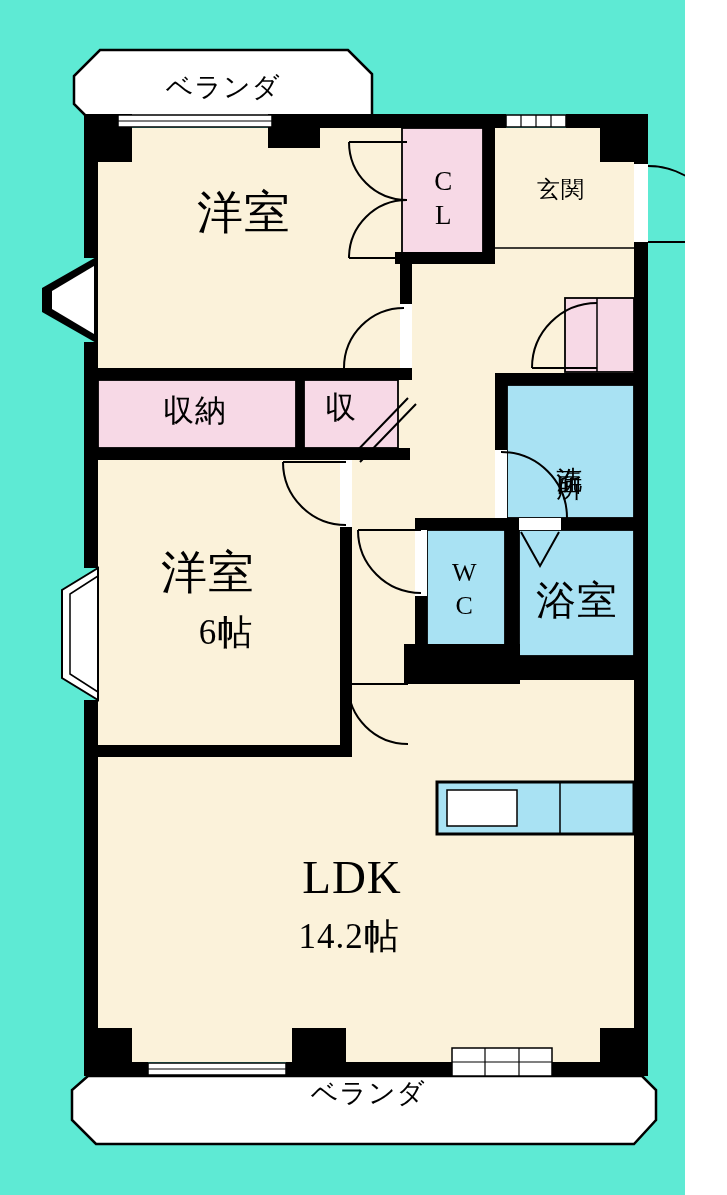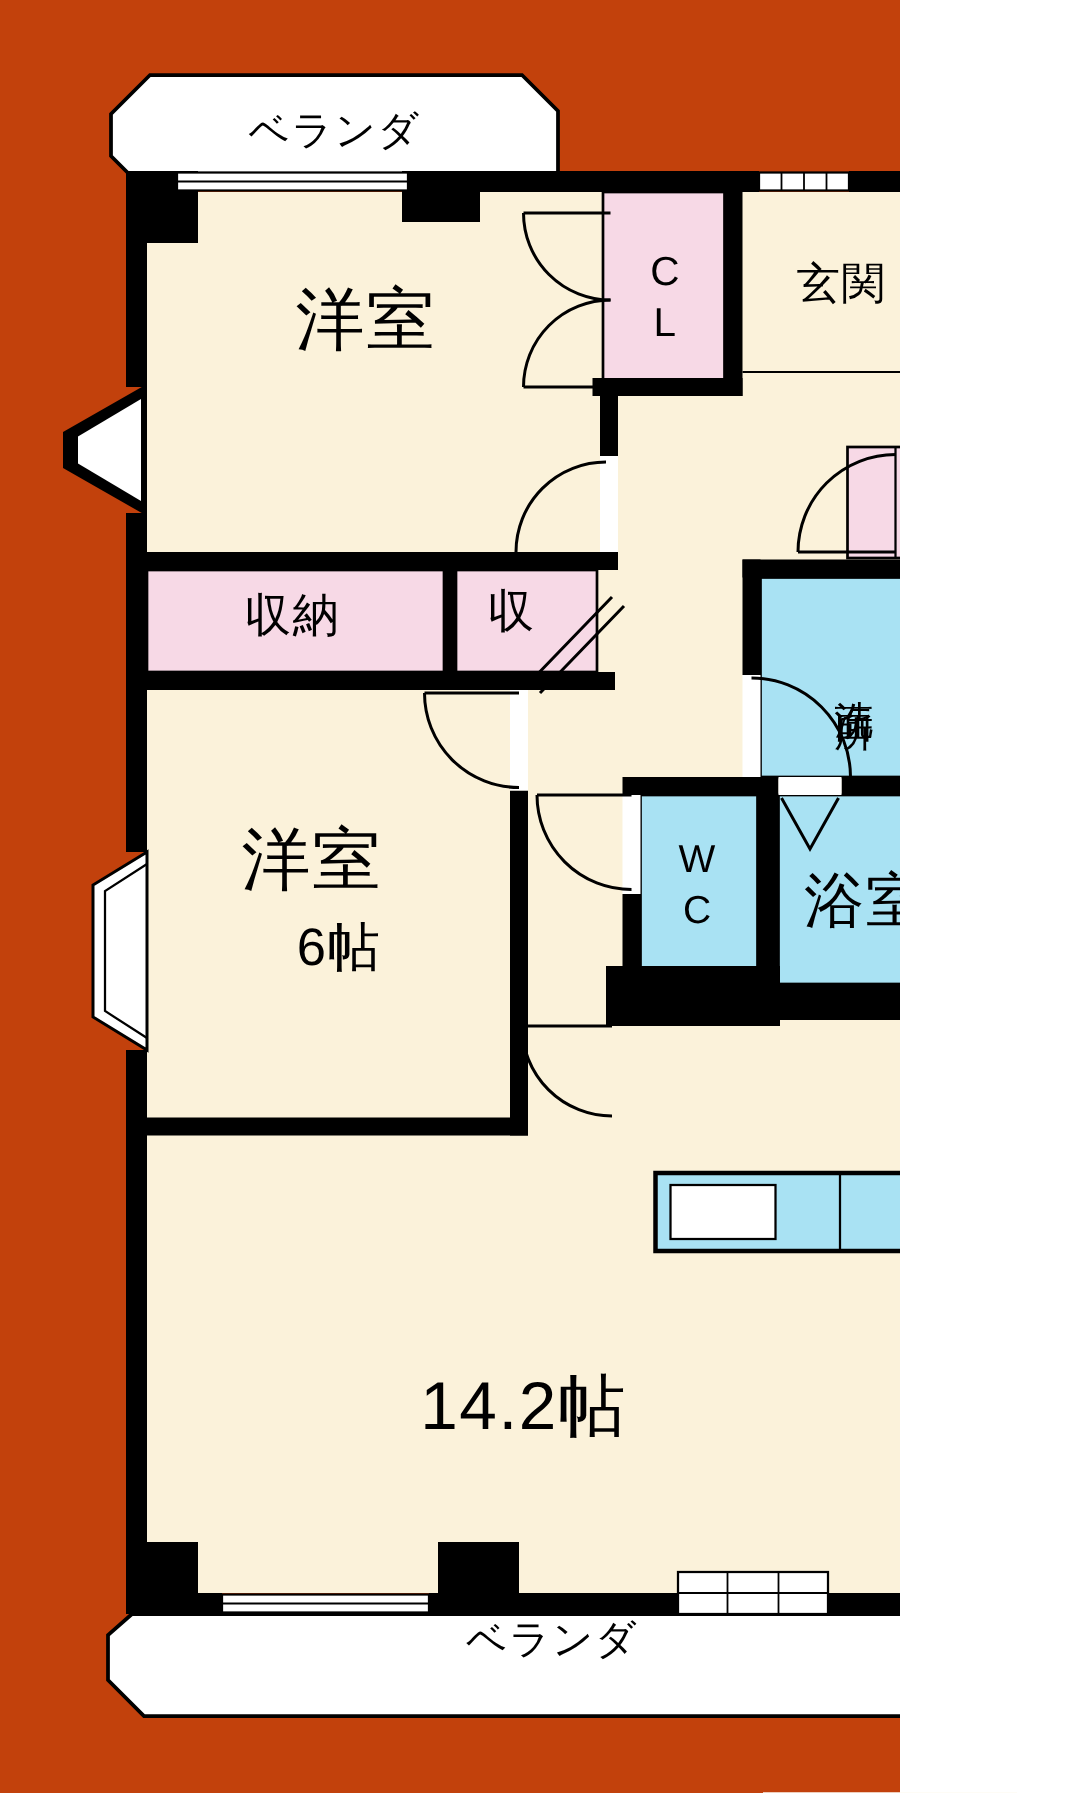--- a/index.html
+++ b/index.html
@@ -1,20 +1,20 @@
 <!DOCTYPE html>
 <html><head>
 <meta charset="utf-8">
 <style>
   html,body{margin:0;padding:0;background:#ffffff;}
   #stage{
     position:relative;
-    width:600px;height:1195px;
-    background:#c2410c;
-    font-family:Liberation Sans, sans-serif;
+    width:685px;height:1195px;
+    background:#5eead4;
+    font-family:Liberation Serif, serif;
     overflow:hidden;
   }
   #plan-svg{position:absolute;left:0;top:0;}
   .label{
     position:absolute;
     transform:translate(-50%,-50%);
     color:#000;
     white-space:nowrap;
     line-height:1.05;
     letter-spacing:1px;
@@ -147,30 +147,31 @@
       <line x1="560" y1="782" x2="560" y2="834" stroke="#000" stroke-width="1.5"></line>
     </g>
   </svg>
 
   <div class="label" style="left:223px;top:87px;font-size:27px;">ベランダ</div>
 
   <div class="label" style="left:244px;top:213px;font-size:46px;">洋室</div>
 
   <div class="label vtext" style="left:443px;top:200px;font-size:27px;">CL</div>
 
-  <div class="label" style="left:561px;top:190px;font-size:29px;">玄関</div>
+  <div class="label" style="left:561px;top:190px;font-size:23px;">玄関</div>
 
   <div class="label" style="left:195px;top:411px;font-size:31px;">収納</div>
   <div class="label" style="left:341px;top:408px;font-size:31px;">収</div>
 
   <div class="label vtext" style="left:569px;top:452px;font-size:26px;">洗面所</div>
 
   <div class="label" style="left:208px;top:573px;font-size:46px;">洋室</div>
   <div class="label" style="left:226px;top:633px;font-size:35px;">6帖</div>
 
   <div class="label vtext" style="left:464px;top:591px;font-size:26px;">WC</div>
 
   <div class="label" style="left:577px;top:601px;font-size:40px;">浴室</div>
 
-  <div class="label" style="left:349px;top:937px;font-size:45px;">14.2帖</div>
+  <div class="label" style="left:352px;top:878px;font-size:47px;">LDK</div>
+  <div class="label" style="left:349px;top:937px;font-size:35px;">14.2帖</div>
 
   <div class="label" style="left:368px;top:1093px;font-size:27px;">ベランダ</div>
 </div>
 
 </body></html>

